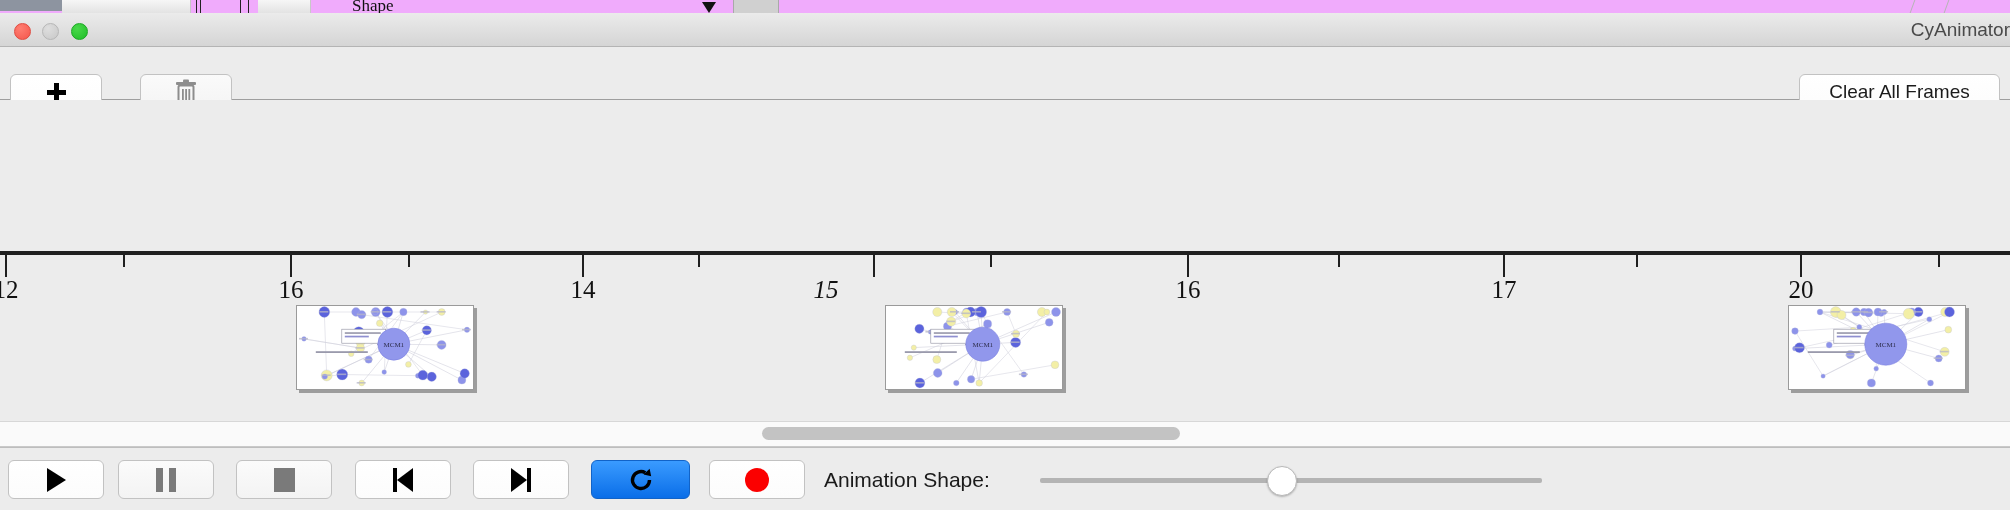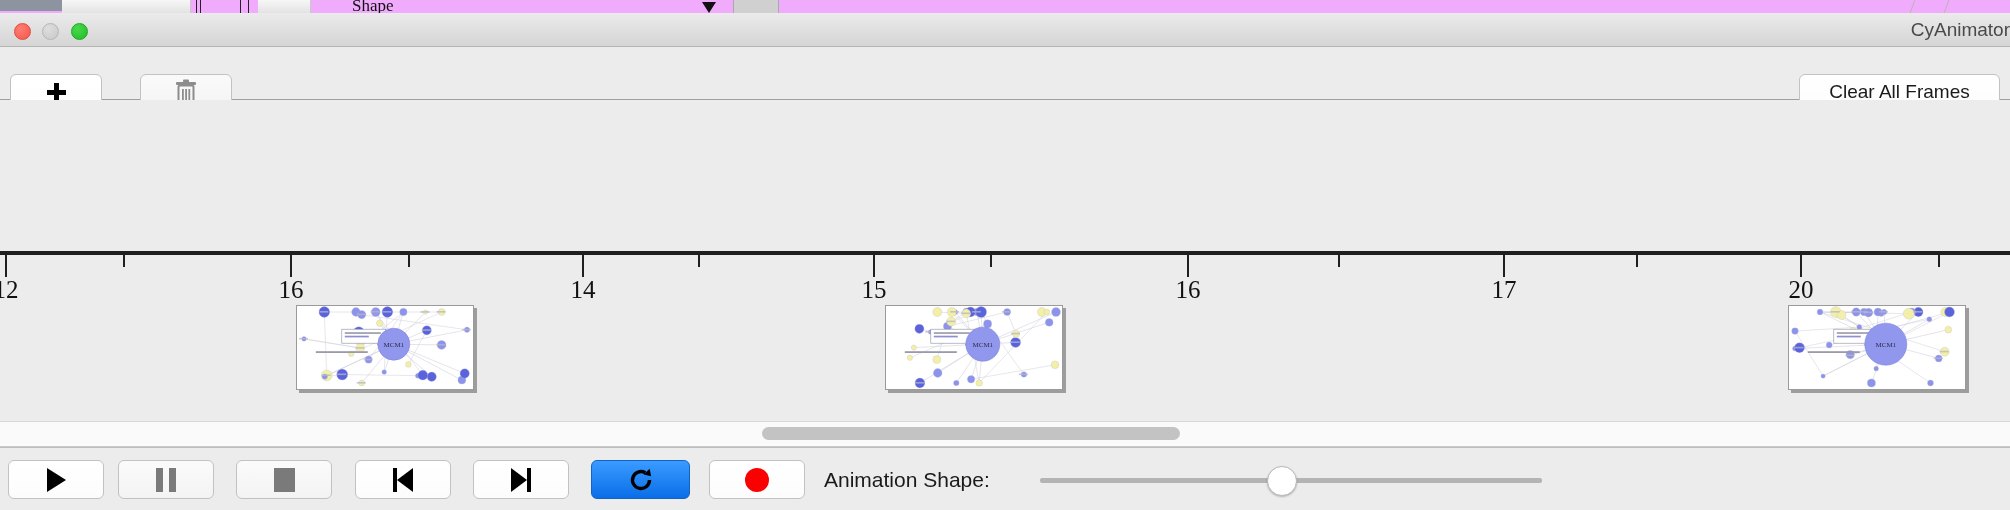--- a/index.html
+++ b/index.html
@@ -358,21 +358,21 @@
         <div class="tick major" style="left: 5px;"></div>
         <div class="tick-label" style="left: 6px;">12</div>
         <div class="tick minor" style="left: 123px;"></div>
         <div class="tick major" style="left: 290px;"></div>
         <div class="tick-label" style="left: 291px;">16</div>
         <div class="tick minor" style="left: 408px;"></div>
         <div class="tick major" style="left: 582px;"></div>
         <div class="tick-label" style="left: 583px;">14</div>
         <div class="tick minor" style="left: 698px;"></div>
         <div class="tick major" style="left: 873px;"></div>
-        <div class="tick-label" style="left: 874px;">15</div>
+        <div class="tick-label" style="left: 826px; font-style: italic;">15</div>
         <div class="tick minor" style="left: 990px;"></div>
         <div class="tick major" style="left: 1187px;"></div>
         <div class="tick-label" style="left: 1188px;">16</div>
         <div class="tick minor" style="left: 1338px;"></div>
         <div class="tick major" style="left: 1503px;"></div>
         <div class="tick-label" style="left: 1504px;">17</div>
         <div class="tick minor" style="left: 1636px;"></div>
         <div class="tick major" style="left: 1800px;"></div>
         <div class="tick-label" style="left: 1801px;">20</div>
         <div class="tick minor" style="left: 1938px;"></div>

